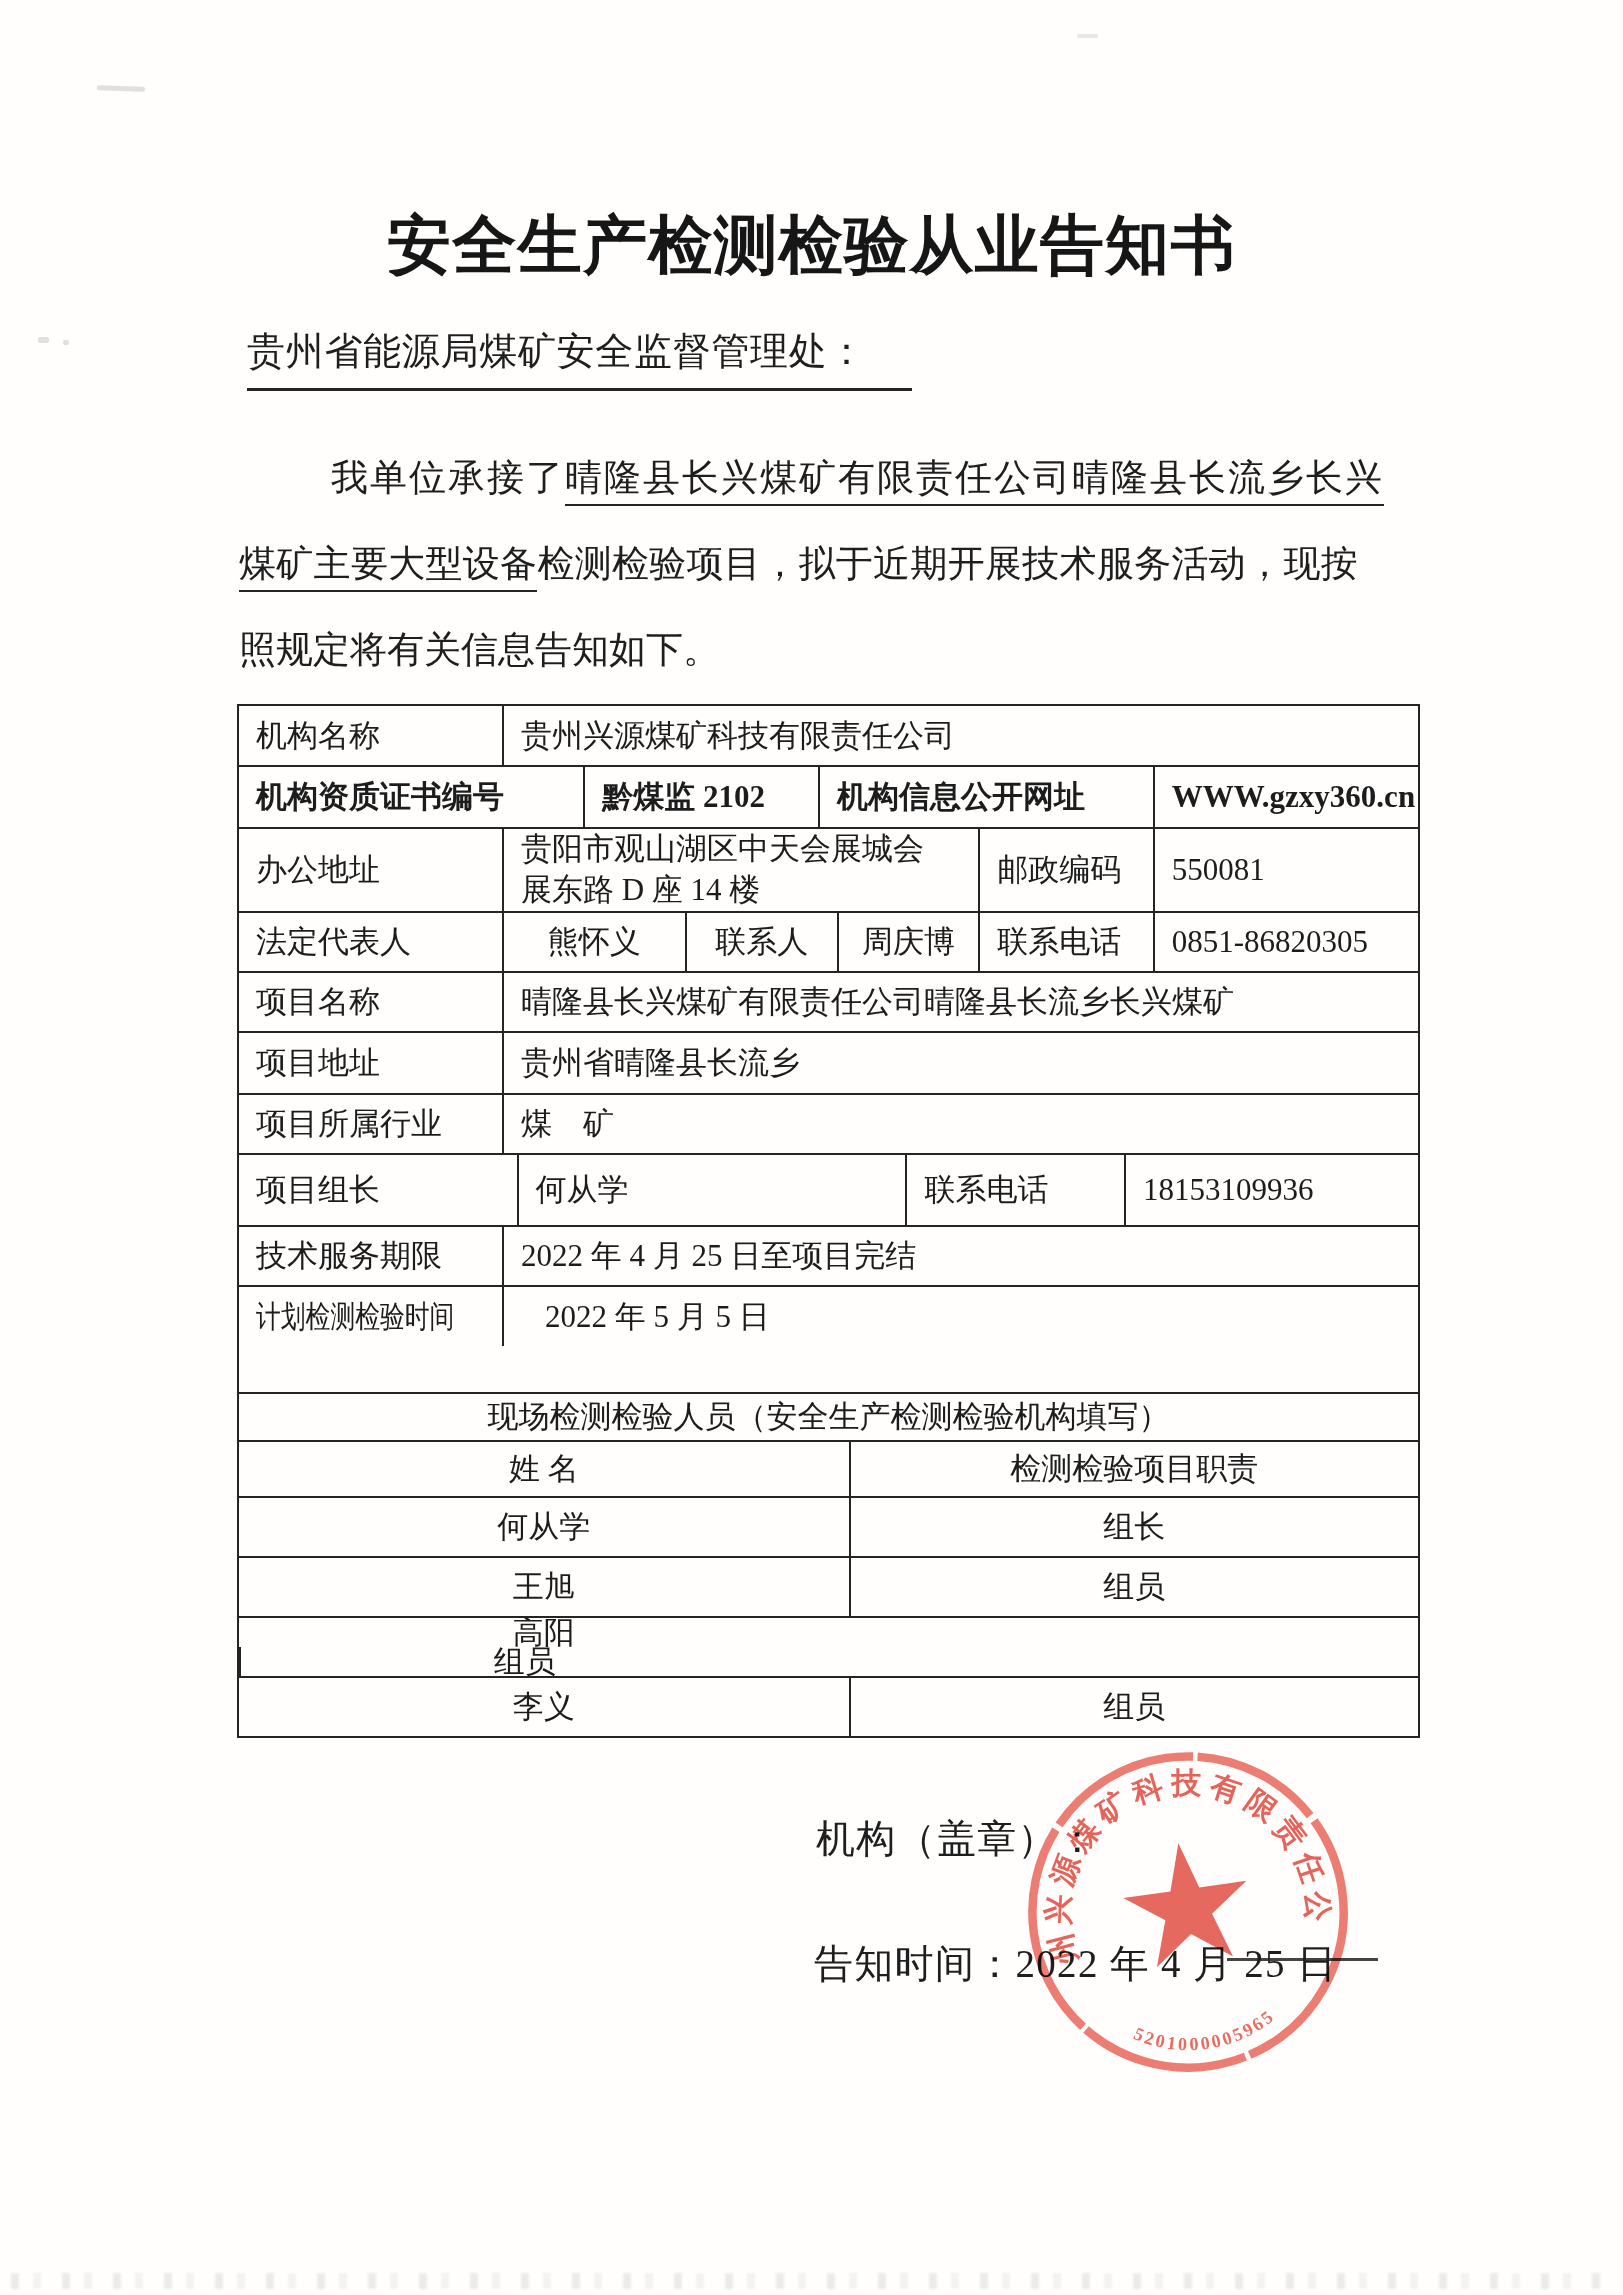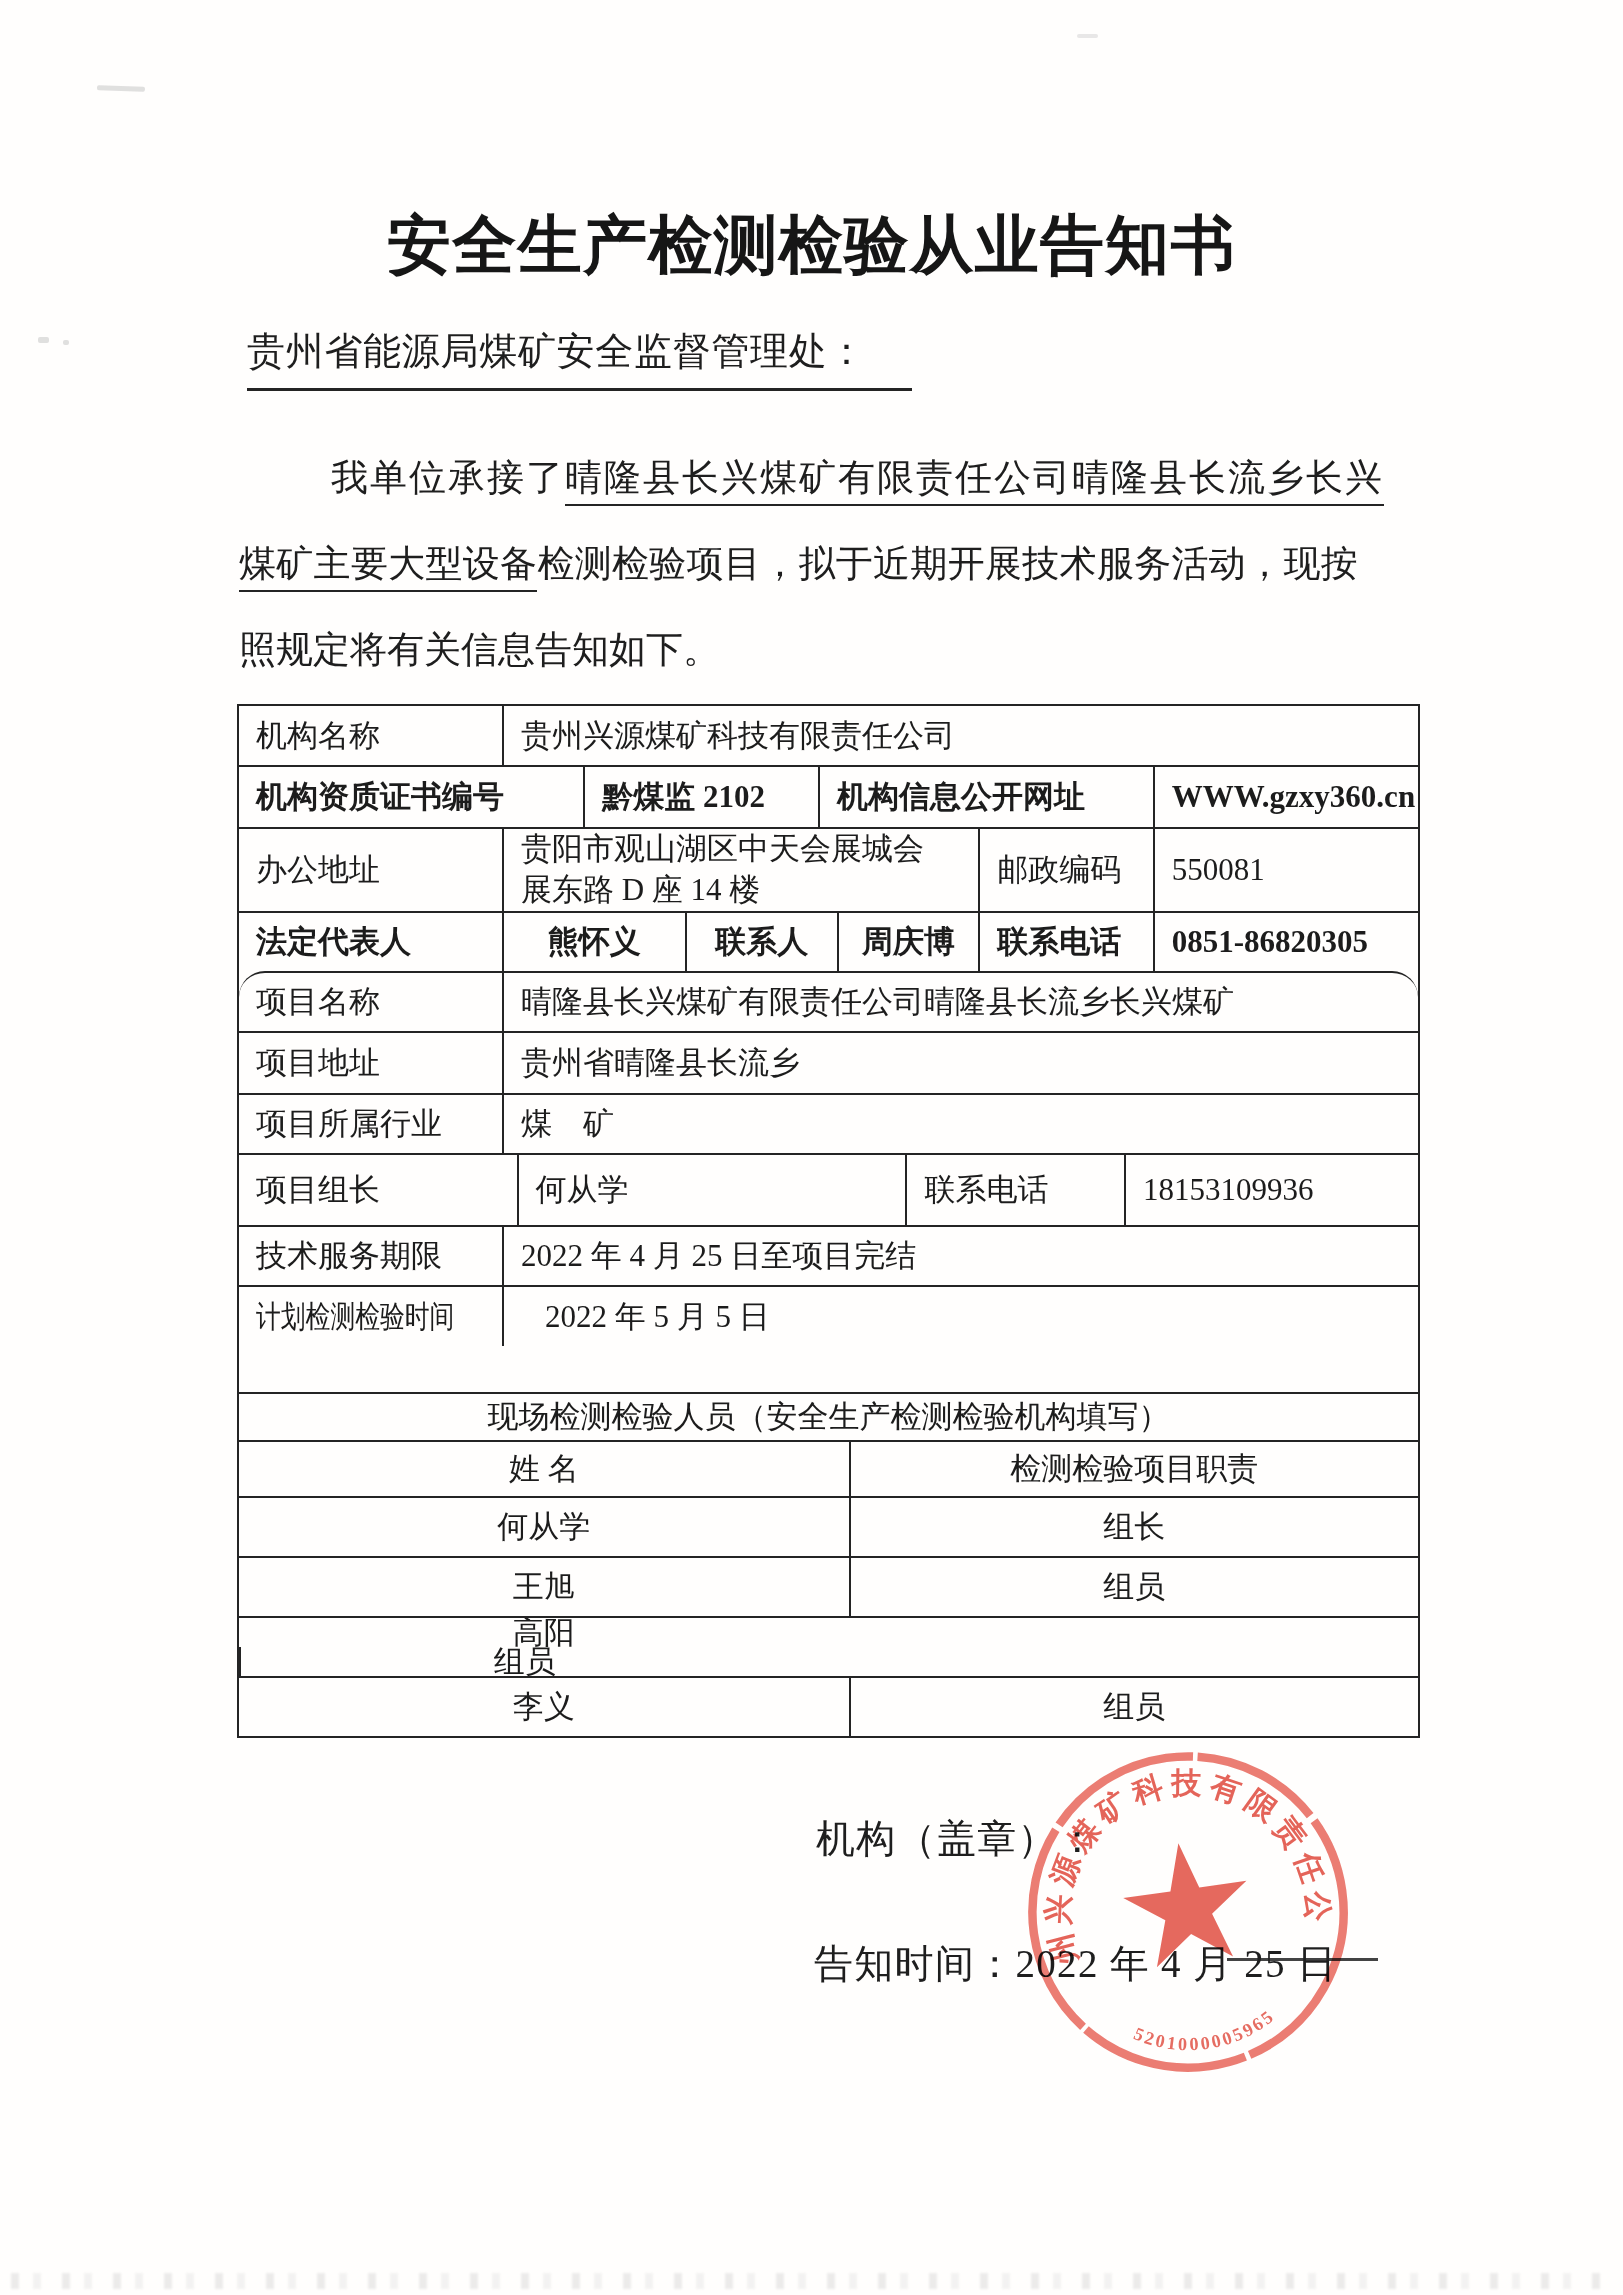--- a/index.html
+++ b/index.html
@@ -107,30 +107,30 @@
     <div class="trow" style="height:84px;">
       <div class="cell cfirst" style="width:22.3%">办公地址</div>
       <div class="cell two-line" style="width:40.4%">
         <span>贵阳市观山湖区中天会展城会</span>
         <span>展东路 D 座 14 楼</span>
       </div>
       <div class="cell" style="width:14.8%">邮政编码</div>
       <div class="cell" style="width:22.5%">550081</div>
     </div>
 
-    <div class="trow" style="height:60px;font-weight:bold;">
+    <div class="trow" style="height:60px;">
       <div class="cell cfirst" style="width:22.3%">法定代表人</div>
       <div class="cell center" style="width:15.5%">熊怀义</div>
       <div class="cell center" style="width:12.9%">联系人</div>
       <div class="cell center" style="width:12.0%">周庆博</div>
       <div class="cell" style="width:14.8%">联系电话</div>
       <div class="cell" style="width:22.5%">0851-86820305</div>
     </div>
 
-    <div class="trow" style="height:60px;border-radius:26px;">
+    <div class="trow" style="height:60px;">
       <div class="cell cfirst" style="width:22.3%">项目名称</div>
       <div class="cell" style="width:77.7%">晴隆县长兴煤矿有限责任公司晴隆县长流乡长兴煤矿</div>
     </div>
 
     <div class="trow" style="height:62px;">
       <div class="cell cfirst" style="width:22.3%">项目地址</div>
       <div class="cell" style="width:77.7%">贵州省晴隆县长流乡</div>
     </div>
 
     <div class="trow" style="height:60px;">

